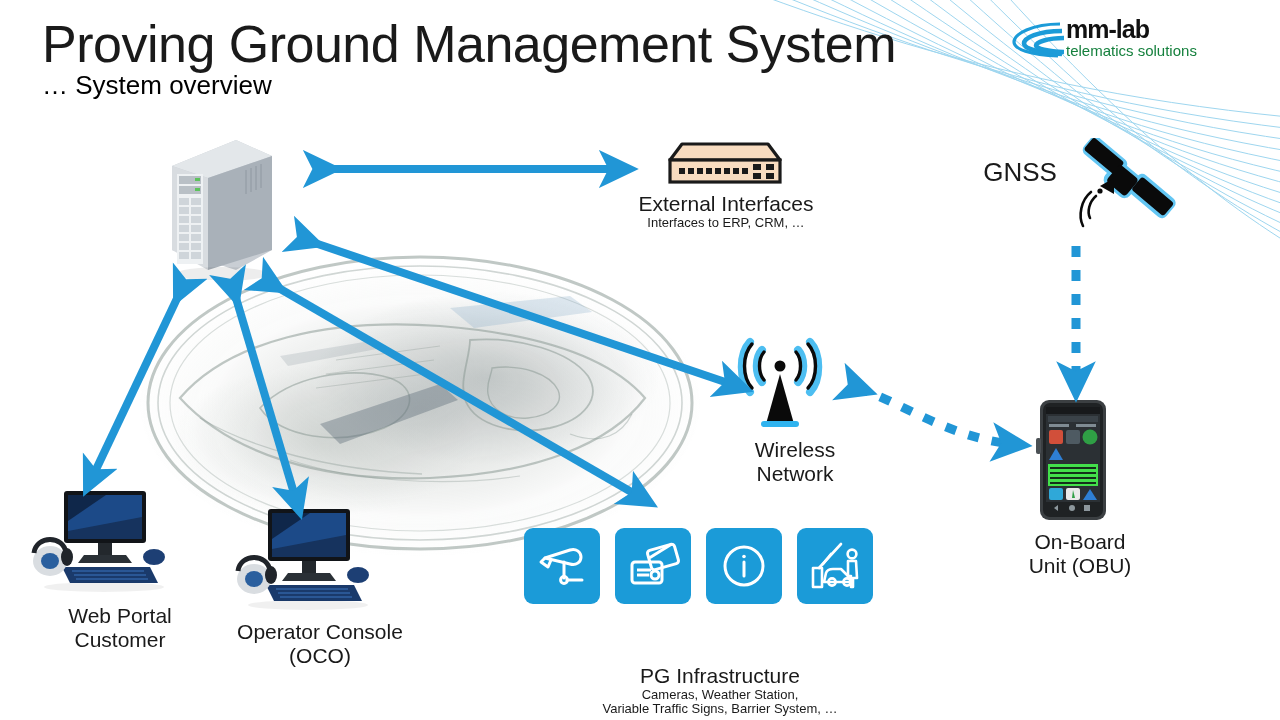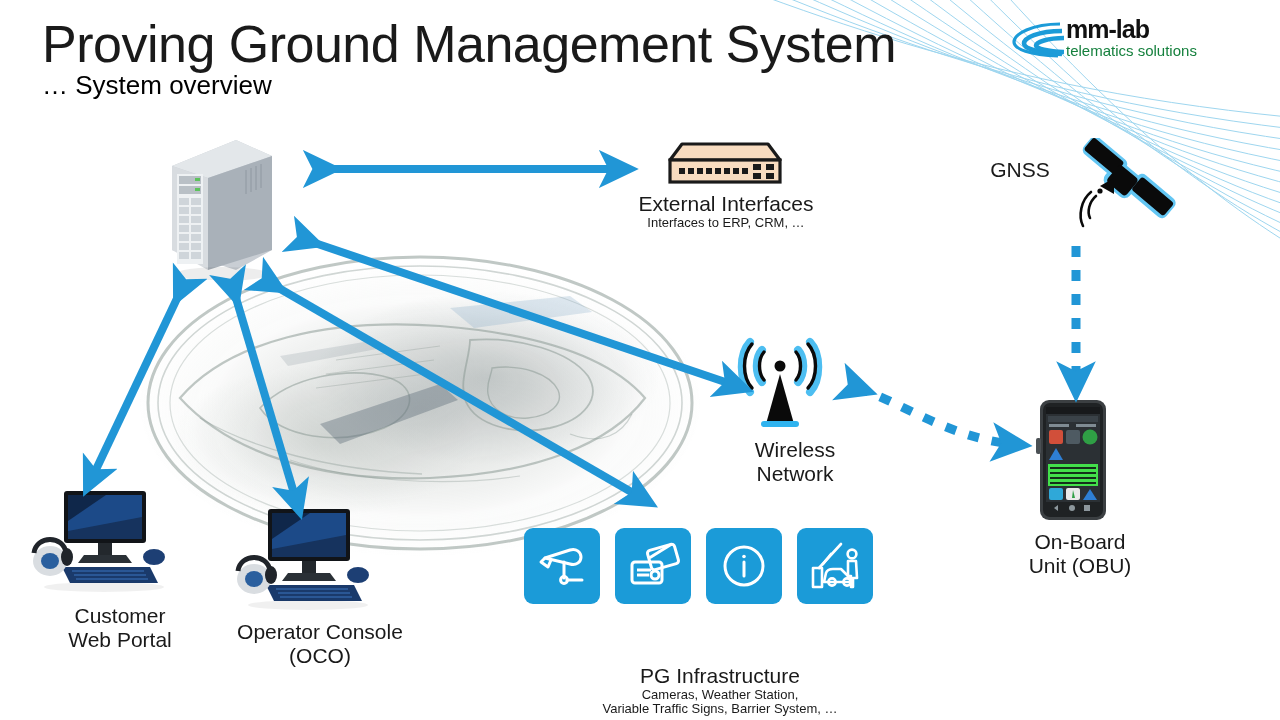--- a/index.html
+++ b/index.html
@@ -71,21 +71,21 @@
   .node-label {
     text-align: center;
     color: #1a1a1a;
     line-height: 1.12;
   }
   .lbl-main { font-size: 21px; }
   .lbl-sub  { font-size: 13px; }
 
   #lbl-external  { left: 576px; top: 192px; width: 300px; }
   #lbl-wireless  { left: 700px; top: 438px; width: 190px; }
-  #lbl-gnss      { left: 950px; top: 158px; width: 140px; font-size: 21px; }
+  #lbl-gnss      { left: 950px; top: 158px; width: 140px; font-size: 26px; }
   #lbl-obu       { left: 985px; top: 530px; width: 190px; }
   #lbl-customer  { left: 25px;  top: 604px; width: 190px; }
   #lbl-operator  { left: 210px; top: 620px; width: 220px; }
   #lbl-pg        { left: 500px; top: 617px; width: 440px; margin-top: 47px; }
 
   
   #server { left: 160px; top: 130px; width: 120px; height: 150px; }
 
   
   #switch-icon { left: 662px; top: 138px; width: 126px; height: 52px; }
@@ -335,22 +335,22 @@
     <ellipse cx="126" cy="70" rx="11" ry="8" fill="#1d3f74"></ellipse>
     <g>
       <ellipse cx="22" cy="74" rx="17" ry="15" fill="#d9dde1"></ellipse>
       <ellipse cx="22" cy="74" rx="9" ry="8" fill="#2a5f9e"></ellipse>
       <path d="M6,66 C8,48 36,48 38,66" fill="none" stroke="#20242a" stroke-width="5"></path>
       <ellipse cx="39" cy="70" rx="6" ry="9" fill="#20242a"></ellipse>
     </g>
     <ellipse cx="76" cy="100" rx="60" ry="5" fill="#000" opacity="0.06"></ellipse>
   </svg>
   <div class="abs node-label" id="lbl-customer">
+    <div class="lbl-main">Web Portal</div>
     <div class="lbl-main">Customer</div>
-    <div class="lbl-main">Web Portal</div>
   </div>
 
   <svg class="abs" id="ws-operator" viewBox="0 0 152 106">
     <rect x="36" y="4" width="82" height="52" rx="3" fill="#111418"></rect>
     <rect x="40" y="8" width="74" height="44" fill="#16335e"></rect>
     <path d="M40,8 L114,8 L114,30 L40,44 Z" fill="#1d4f8f" opacity="0.85"></path>
     <path d="M40,8 L78,8 L40,34 Z" fill="#0e2444" opacity="0.9"></path>
     <rect x="70" y="56" width="14" height="12" fill="#23282d"></rect>
     <polygon points="56,68 98,68 104,76 50,76" fill="#2a3036"></polygon>
     <polygon points="34,80 122,80 130,96 42,96" fill="#1a3a6b"></polygon>

